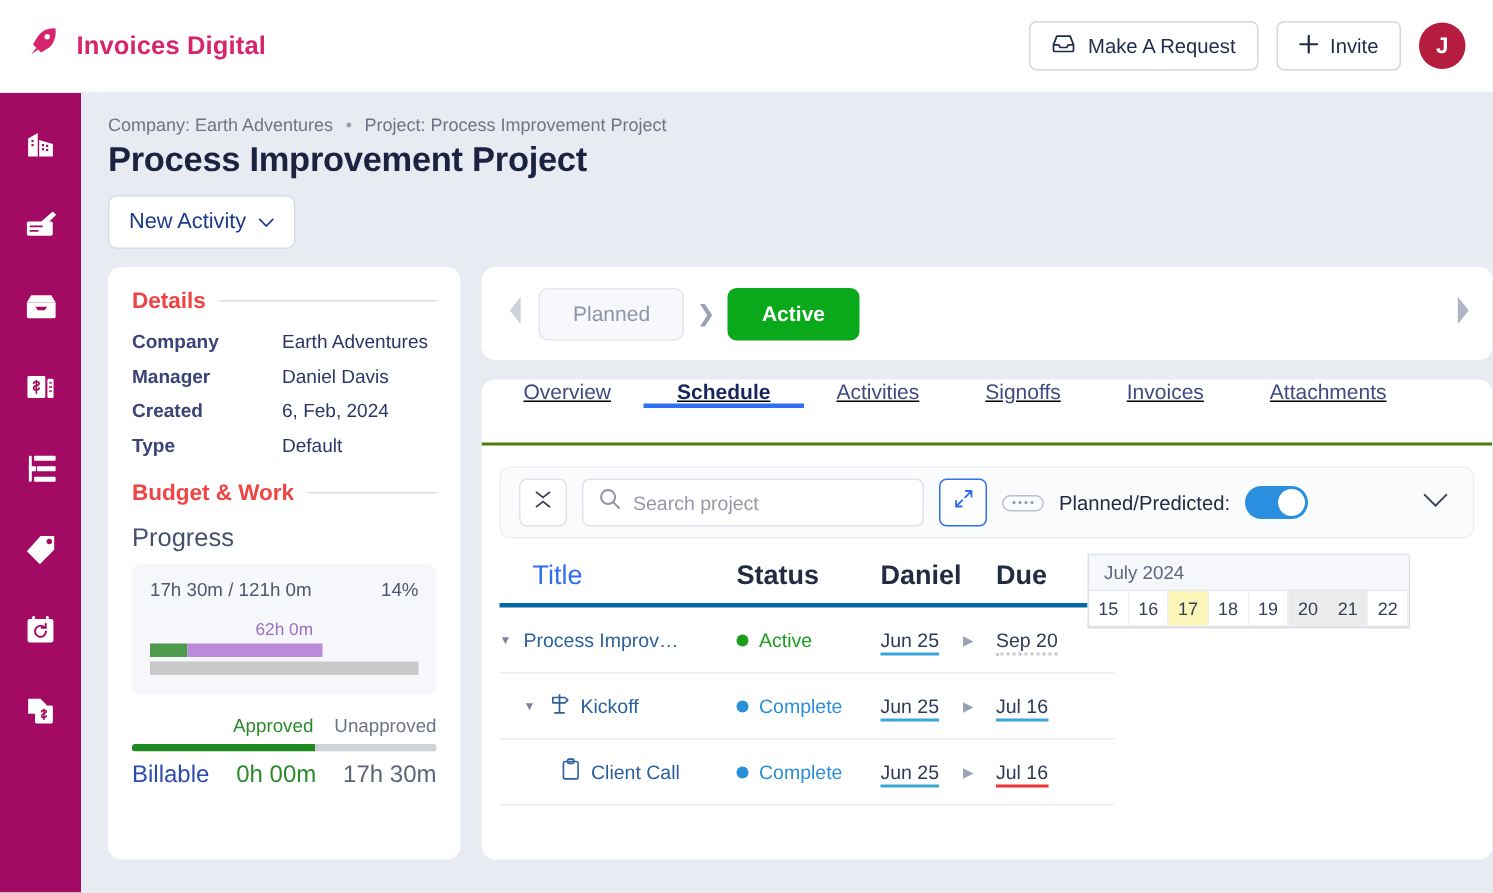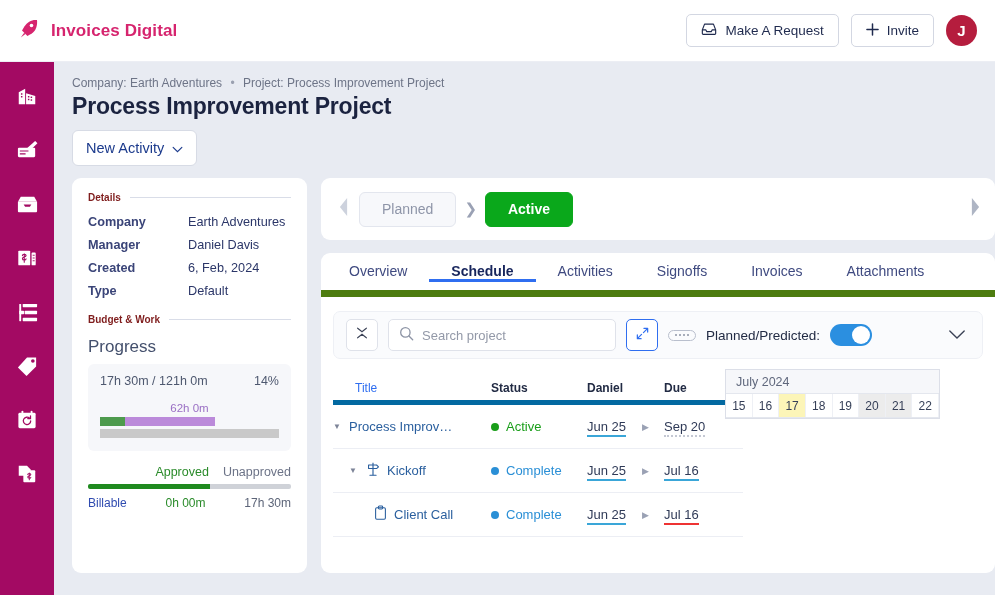--- a/index.html
+++ b/index.html
@@ -77,21 +77,21 @@
   
   .cols { display: flex; gap: 14px; padding: 12px 0 0 18px; }
 
   .card { background: #fff; border-radius: 9px; }
 
   
   .left-card { width: 235px; padding: 14px 16px 12px 16px; flex: none; }
   .sec-head {
     display: flex; align-items: center; gap: 9px; margin-bottom: 12px;
   }
-  .sec-title { font-size: 10px; font-weight: bold; color: #7f1d1d; white-space: nowrap; }
+  .sec-title { font-size: 15px; font-weight: bold; color: #ef4444; white-space: nowrap; }
   .sec-rule { flex: 1; height: 1px; background: #d9dde8; }
   .kv { display: flex; margin-bottom: 9px; font-size: 12.7px; }
   .kv .k { width: 100px; color: #3a4478; font-weight: bold; flex: none; }
   .kv .v { color: #2b3668; }
   .sec-head.second { margin-top: 16px; }
   .prog-label { font-size: 17px; color: #44506d; margin: 10px 0 7px 0; }
   .prog-box { background: #f6f7fa; border-radius: 6px; padding: 10px 12px 13px 12px; }
   .prog-top {
     display: flex; justify-content: space-between; font-size: 12.5px;
     color: #4e586f; margin-bottom: 14px;
@@ -104,21 +104,21 @@
   .appr-row {
     display: flex; justify-content: flex-end; gap: 14px;
     font-size: 12.5px; margin: 14px 0 5px 0;
   }
   .appr-row .a { color: #2a8b2a; }
   .appr-row .u { color: #6c7387; }
   .split-bar { display: flex; height: 5px; border-radius: 2px; overflow: hidden; }
   .split-bar .g { background: #1f8a1f; }
   .split-bar .s { background: #cfd2d8; }
   .foot-row {
-    display: flex; justify-content: space-between; font-size: 12px;
+    display: flex; justify-content: space-between; font-size: 16px;
     margin-top: 7px;
   }
   .foot-row .lbl { color: #2f4bb0; }
   .foot-row .mid { color: #2a8b2a; }
   .foot-row .end { color: #5c6478; }
 
   
   .right-col { flex: 1; min-width: 0; }
 
   .stepper-card {
@@ -134,22 +134,22 @@
   .step {
     height: 35px; padding: 0 22px; border-radius: 6px;
     display: flex; align-items: center; font-size: 14px; cursor: pointer;
   }
   .step.inactive { background: #f7f8fb; border: 1px solid #e3e6ee; color: #8e95a8; }
   .step.active { background: #0aa81b; color: #fff; font-weight: bold; border: 1px solid #0aa81b; }
   .step-sep { color: #9aa1b4; font-size: 15px; }
 
   .main-card { padding: 0; height: 320px; overflow: hidden; position: relative; }
   .tabs {
-    display: flex; gap: 0; border-bottom: 7px solid #4d7c0f;
-    padding: 0 6px; height: 44px; align-items: center;
+    display: flex; gap: 0; border-bottom: 2px solid #4d7c0f;
+    padding: 0 6px; height: 44px; align-items: flex-start; text-decoration: underline;
   }
   .tab {
     padding: 0 22px; display: flex; align-items: center; justify-content: center;
     font-size: 14px; color: #3f4a80; cursor: pointer;
     border-bottom: 3px solid transparent; margin-bottom: -1px;
   }
   .tab.sel { color: #17255c; font-weight: bold; border-bottom-color: #2f6ef0; }
 
   .toolbar {
     margin: 14px 12px 0 12px; background: #fafbfd;
@@ -186,23 +186,23 @@
     border-radius: 50%; background: #fff;
   }
   .chev-down { margin-left: auto; cursor: pointer; padding: 0 4px; }
 
   
   .grid-area {
     position: relative; margin-top: 10px; height: 200px; overflow: hidden;
   }
   .tbl { width: 410px; margin-left: 12px; }
   .tbl .hdr {
-    display: flex; align-items: flex-end; height: 36px;
-    font-size: 12px; color: #222b44; font-weight: bold;
-    border-bottom: 5px solid #0369a1; padding-bottom: 5px;
+    display: flex; align-items: center; height: 36px;
+    font-size: 18px; color: #222b44; font-weight: bold;
+    border-bottom: 3px solid #0369a1; padding-bottom: 5px;
   }
   .tbl .hdr .c-title { width: 158px; color: #2f6ef0; font-weight: normal; padding-left: 22px; }
   .tbl .hdr .c-status { width: 96px; }
   .tbl .hdr .c-start { width: 55px; }
   .tbl .hdr .c-due { width: 60px; }
   .row {
     display: flex; align-items: center; height: 44px;
     font-size: 13px; border-bottom: 1px solid #eceef4;
   }
   .row .c-title {

